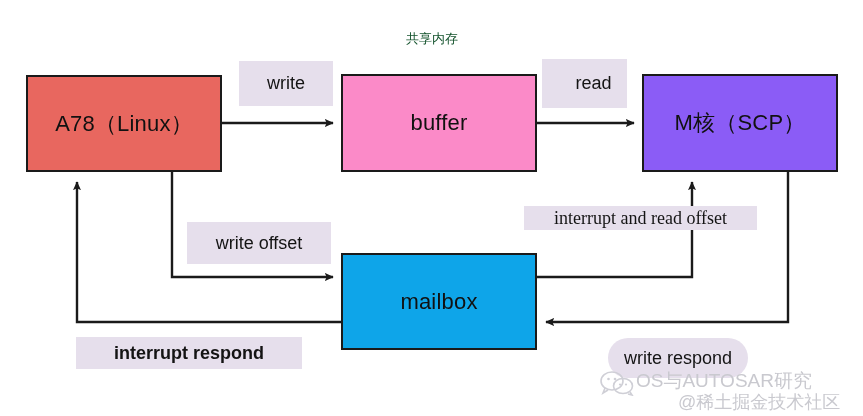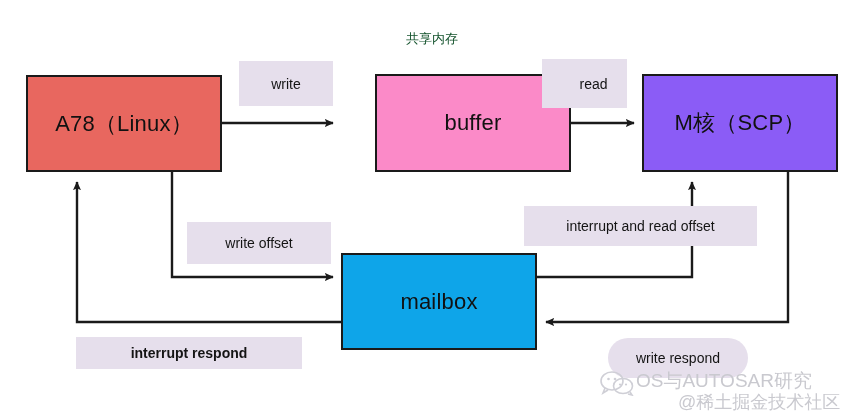--- a/index.html
+++ b/index.html
@@ -21,40 +21,40 @@
     border: 2px solid #1a1a1a;
     display: flex;
     align-items: center;
     justify-content: center;
     color: #111111;
     font-size: 22px;
     letter-spacing: 0.2px;
     z-index: 3;
   }
   .node-a78   { left: 26px;  top: 75px;  width: 196px; height: 97px; background: #e8675f; }
-  .node-buf   { left: 341px; top: 74px;  width: 196px; height: 98px; background: #fb8ac8; margin-left: 34px; }
+  .node-buf   { left: 341px; top: 74px;  width: 196px; height: 98px; background: #fb8ac8; }
   .node-mcore { left: 642px; top: 74px;  width: 196px; height: 98px; background: #8b5cf6; }
   .node-mail  { left: 341px; top: 253px; width: 196px; height: 97px; background: #0ea5e9; }
 
   .edge-label {
     position: absolute;
     box-sizing: border-box;
     background: #e6dfec;
     display: flex;
     align-items: center;
     justify-content: center;
     color: #141414;
-    font-size: 14px;
+    font-size: 18px;
     z-index: 4;
     white-space: nowrap;
   }
   .lbl-write         { left: 239px; top: 61px;  width: 94px;  height: 45px; }
   .lbl-read          { left: 542px; top: 59px;  width: 85px;  height: 49px; padding-left: 18px; }
   .lbl-writeoffset   { left: 187px; top: 222px; width: 144px; height: 42px; }
-  .lbl-intreadoffset { left: 524px; top: 206px; width: 233px; height: 40px; }
+  .lbl-intreadoffset { left: 524px; top: 206px; width: 233px; height: 24px; font-family: Liberation Serif, serif; }
   .lbl-intrespond    { left: 76px;  top: 337px; width: 226px; height: 32px; font-weight: bold; }
   .lbl-writerespond  { left: 608px; top: 338px; width: 140px; height: 40px; border-radius: 20px; }
 
   .diagram-title {
     position: absolute;
     left: 380px;
     top: 30px;
     width: 104px;
     text-align: center;
     font-size: 13px;

